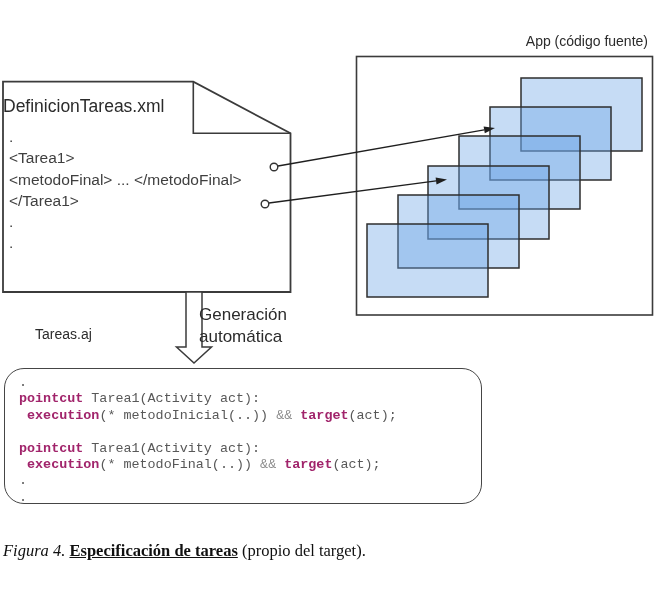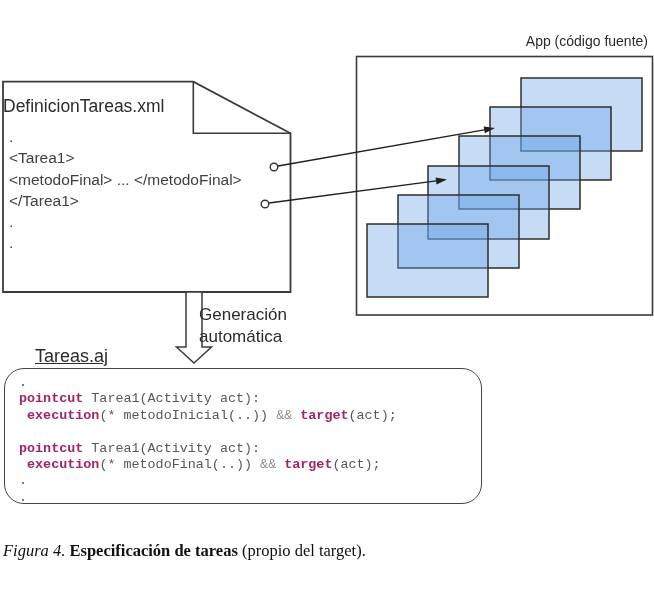--- a/index.html
+++ b/index.html
@@ -10,37 +10,37 @@
   .abs{position:absolute;}
   svg{position:absolute;left:0;top:0;}
 
   .doc-title{left:3px;top:56px;font-size:17.5px;color:#2b2b2b;white-space:nowrap;margin-top:40px;}
   .app-title{left:420px;top:33px;width:228px;text-align:right;font-size:14px;color:#2b2b2b;white-space:nowrap;}
 
   .doc-lines{left:9px;top:126px;font-size:15.5px;line-height:21.3px;color:#3f3f3f;white-space:nowrap;}
   .doc-line{height:21.3px;}
 
   .gen-label{left:199px;top:304px;font-size:17px;line-height:22px;color:#2b2b2b;white-space:nowrap;}
-  .aj-title{left:35px;top:346px;font-size:18px;color:#2b2b2b;white-space:nowrap;text-decoration:underline;}
+  .aj-title{left:35px;top:326px;font-size:14px;color:#2b2b2b;white-space:nowrap;}
 
   .code-box{
     left:4px;top:368px;width:462px;height:128px;
     border:1.6px solid #454545;border-radius:20px;background:#fff;
     padding:6px 0 0 14px;
     font-family:"Liberation Mono",monospace;font-size:13.4px;line-height:16.4px;
     color:#585858;white-space:pre;overflow:hidden;
   }
   .code-line{min-height:16.4px;}
   .tok-kw{font-weight:bold;color:var(--kw,#a1246b);}
   .tok-p{color:#585858;}
   .tok-d{color:#8c8c8c;}
 
   .caption{left:3px;top:541px;font-family:"Liberation Serif",serif;font-size:16.5px;color:#101010;white-space:nowrap;}
   .caption .fig{font-style:italic;}
-  .caption .bold{font-weight:bold;}
+  .caption .bold{font-weight:bold;text-decoration:underline;}
 </style>
 </head>
 <body>
 
 <div class="page">
 
   <svg width="654" height="615" viewBox="0 0 654 615">
 
     <rect x="356.5" y="56.5" width="296" height="258.5" fill="none" stroke="#3b3b3b" stroke-width="1.6"></rect>
 

